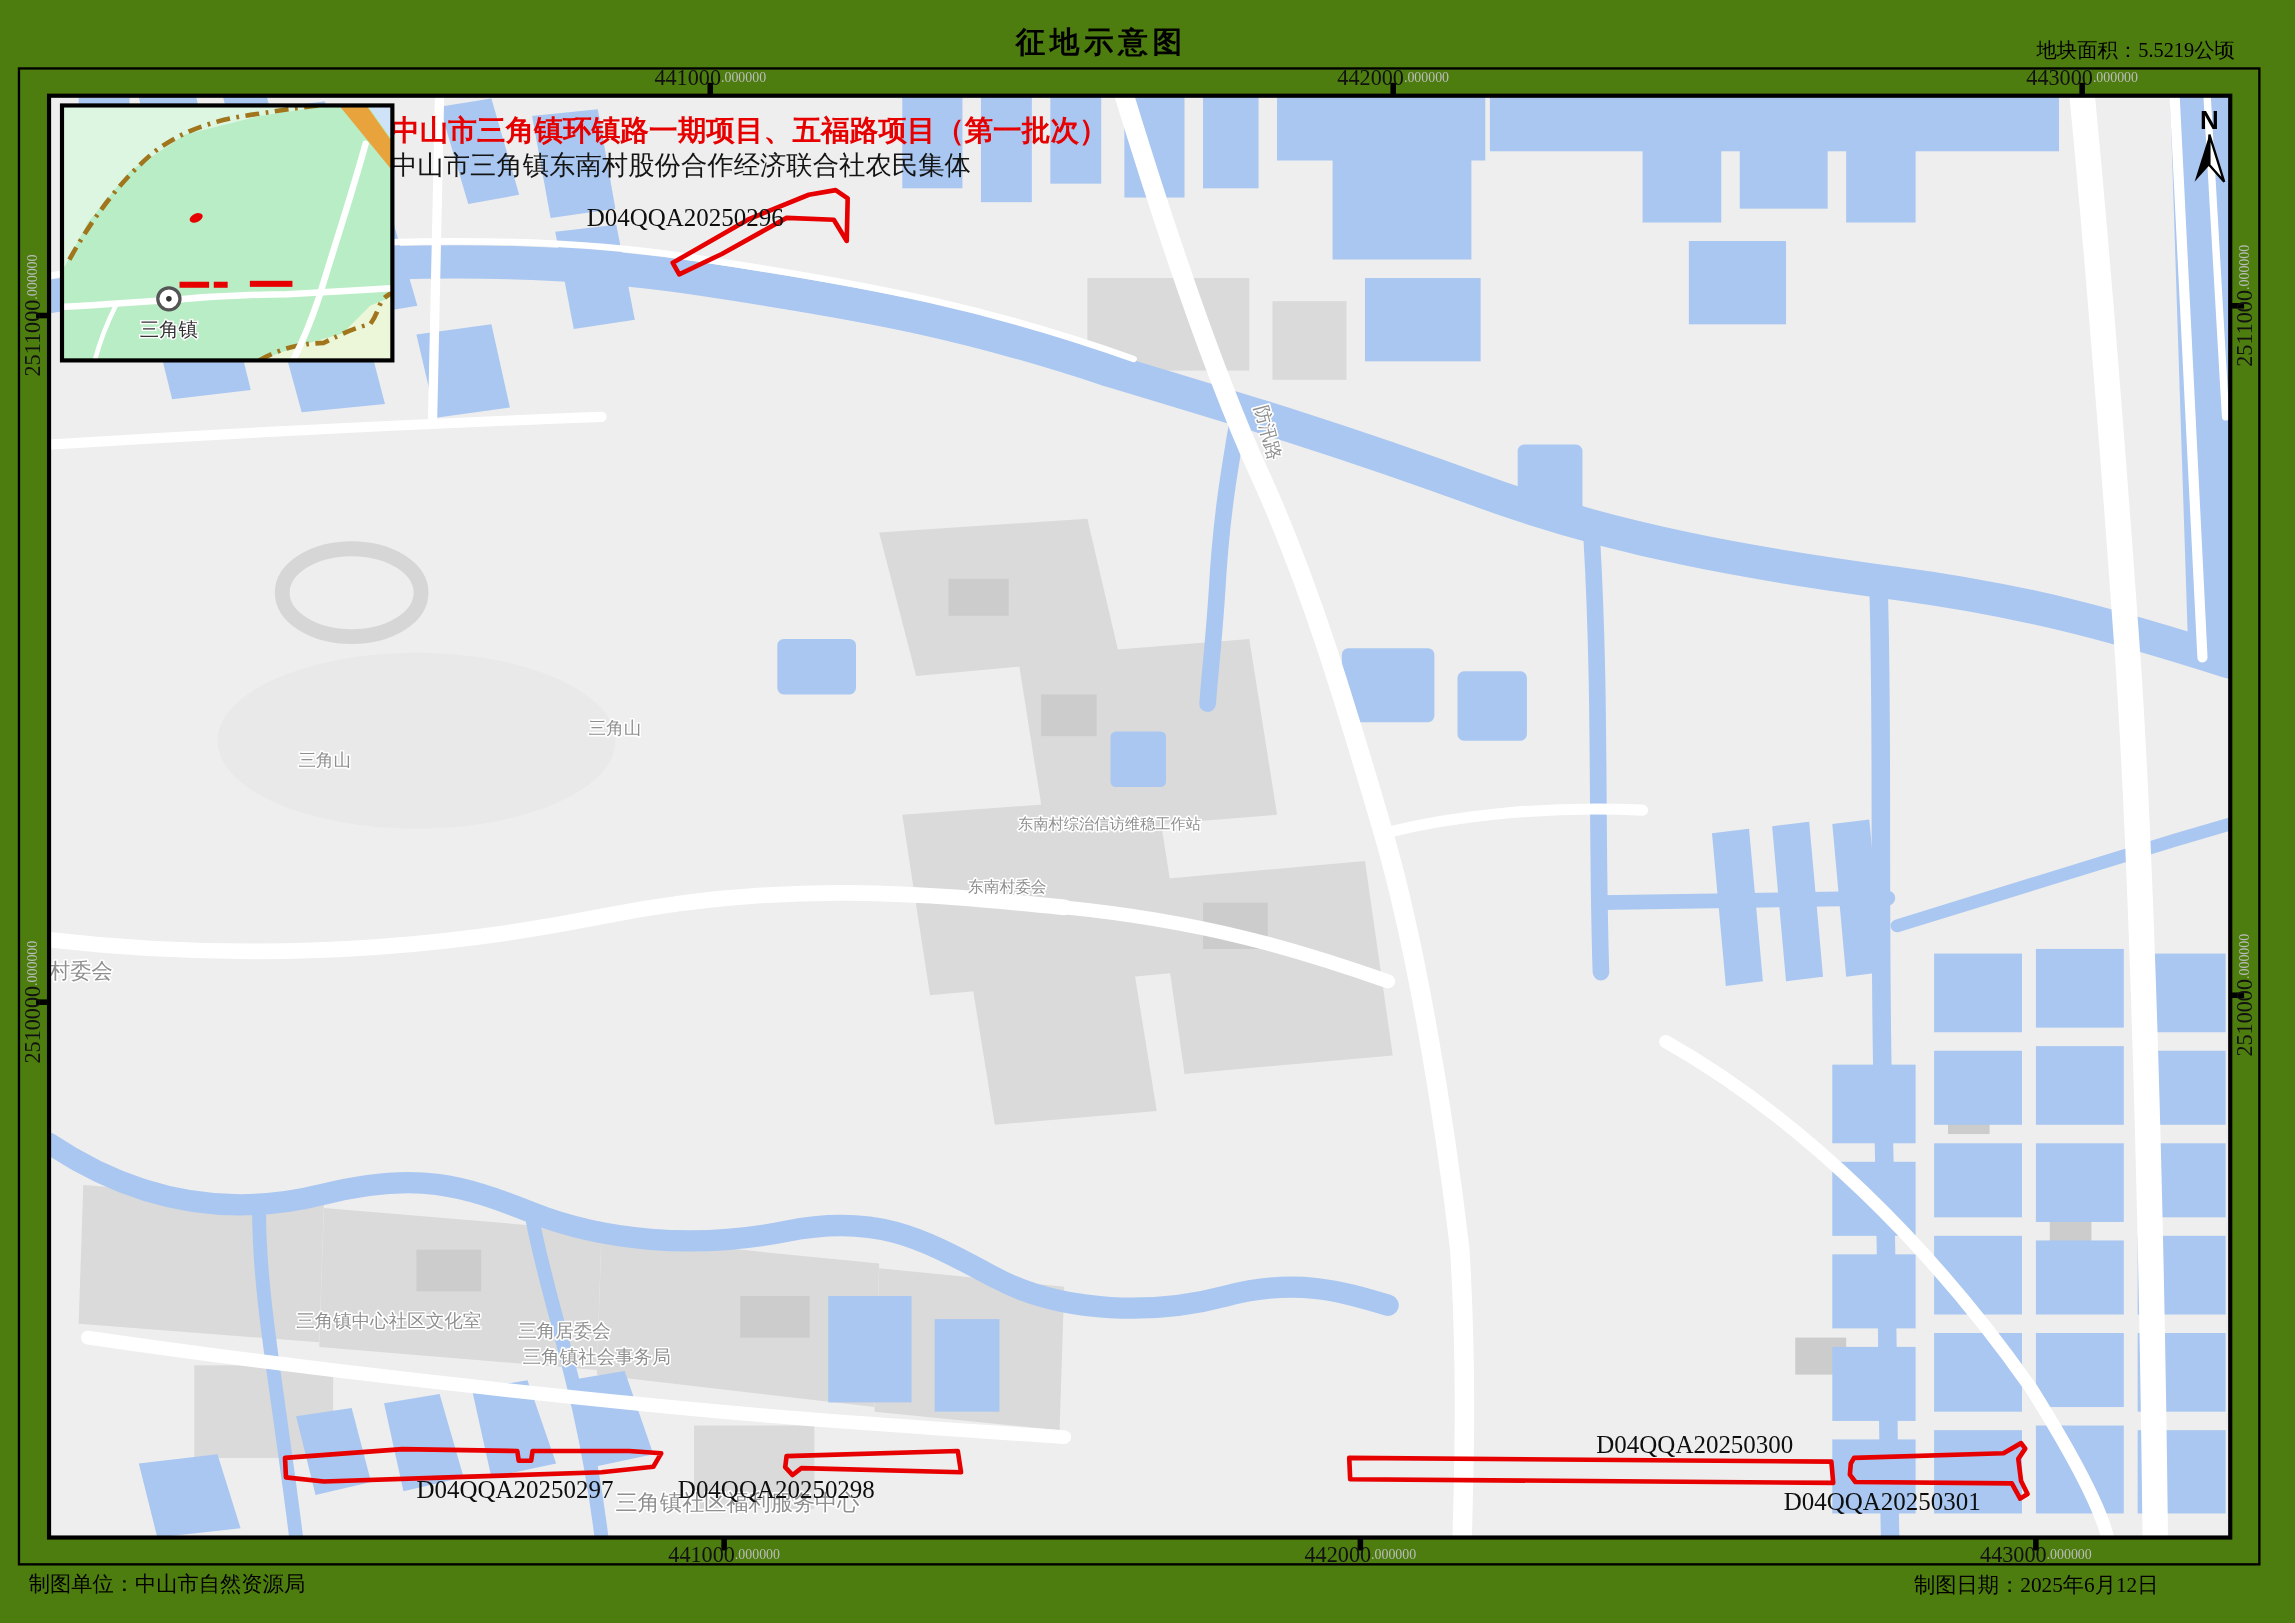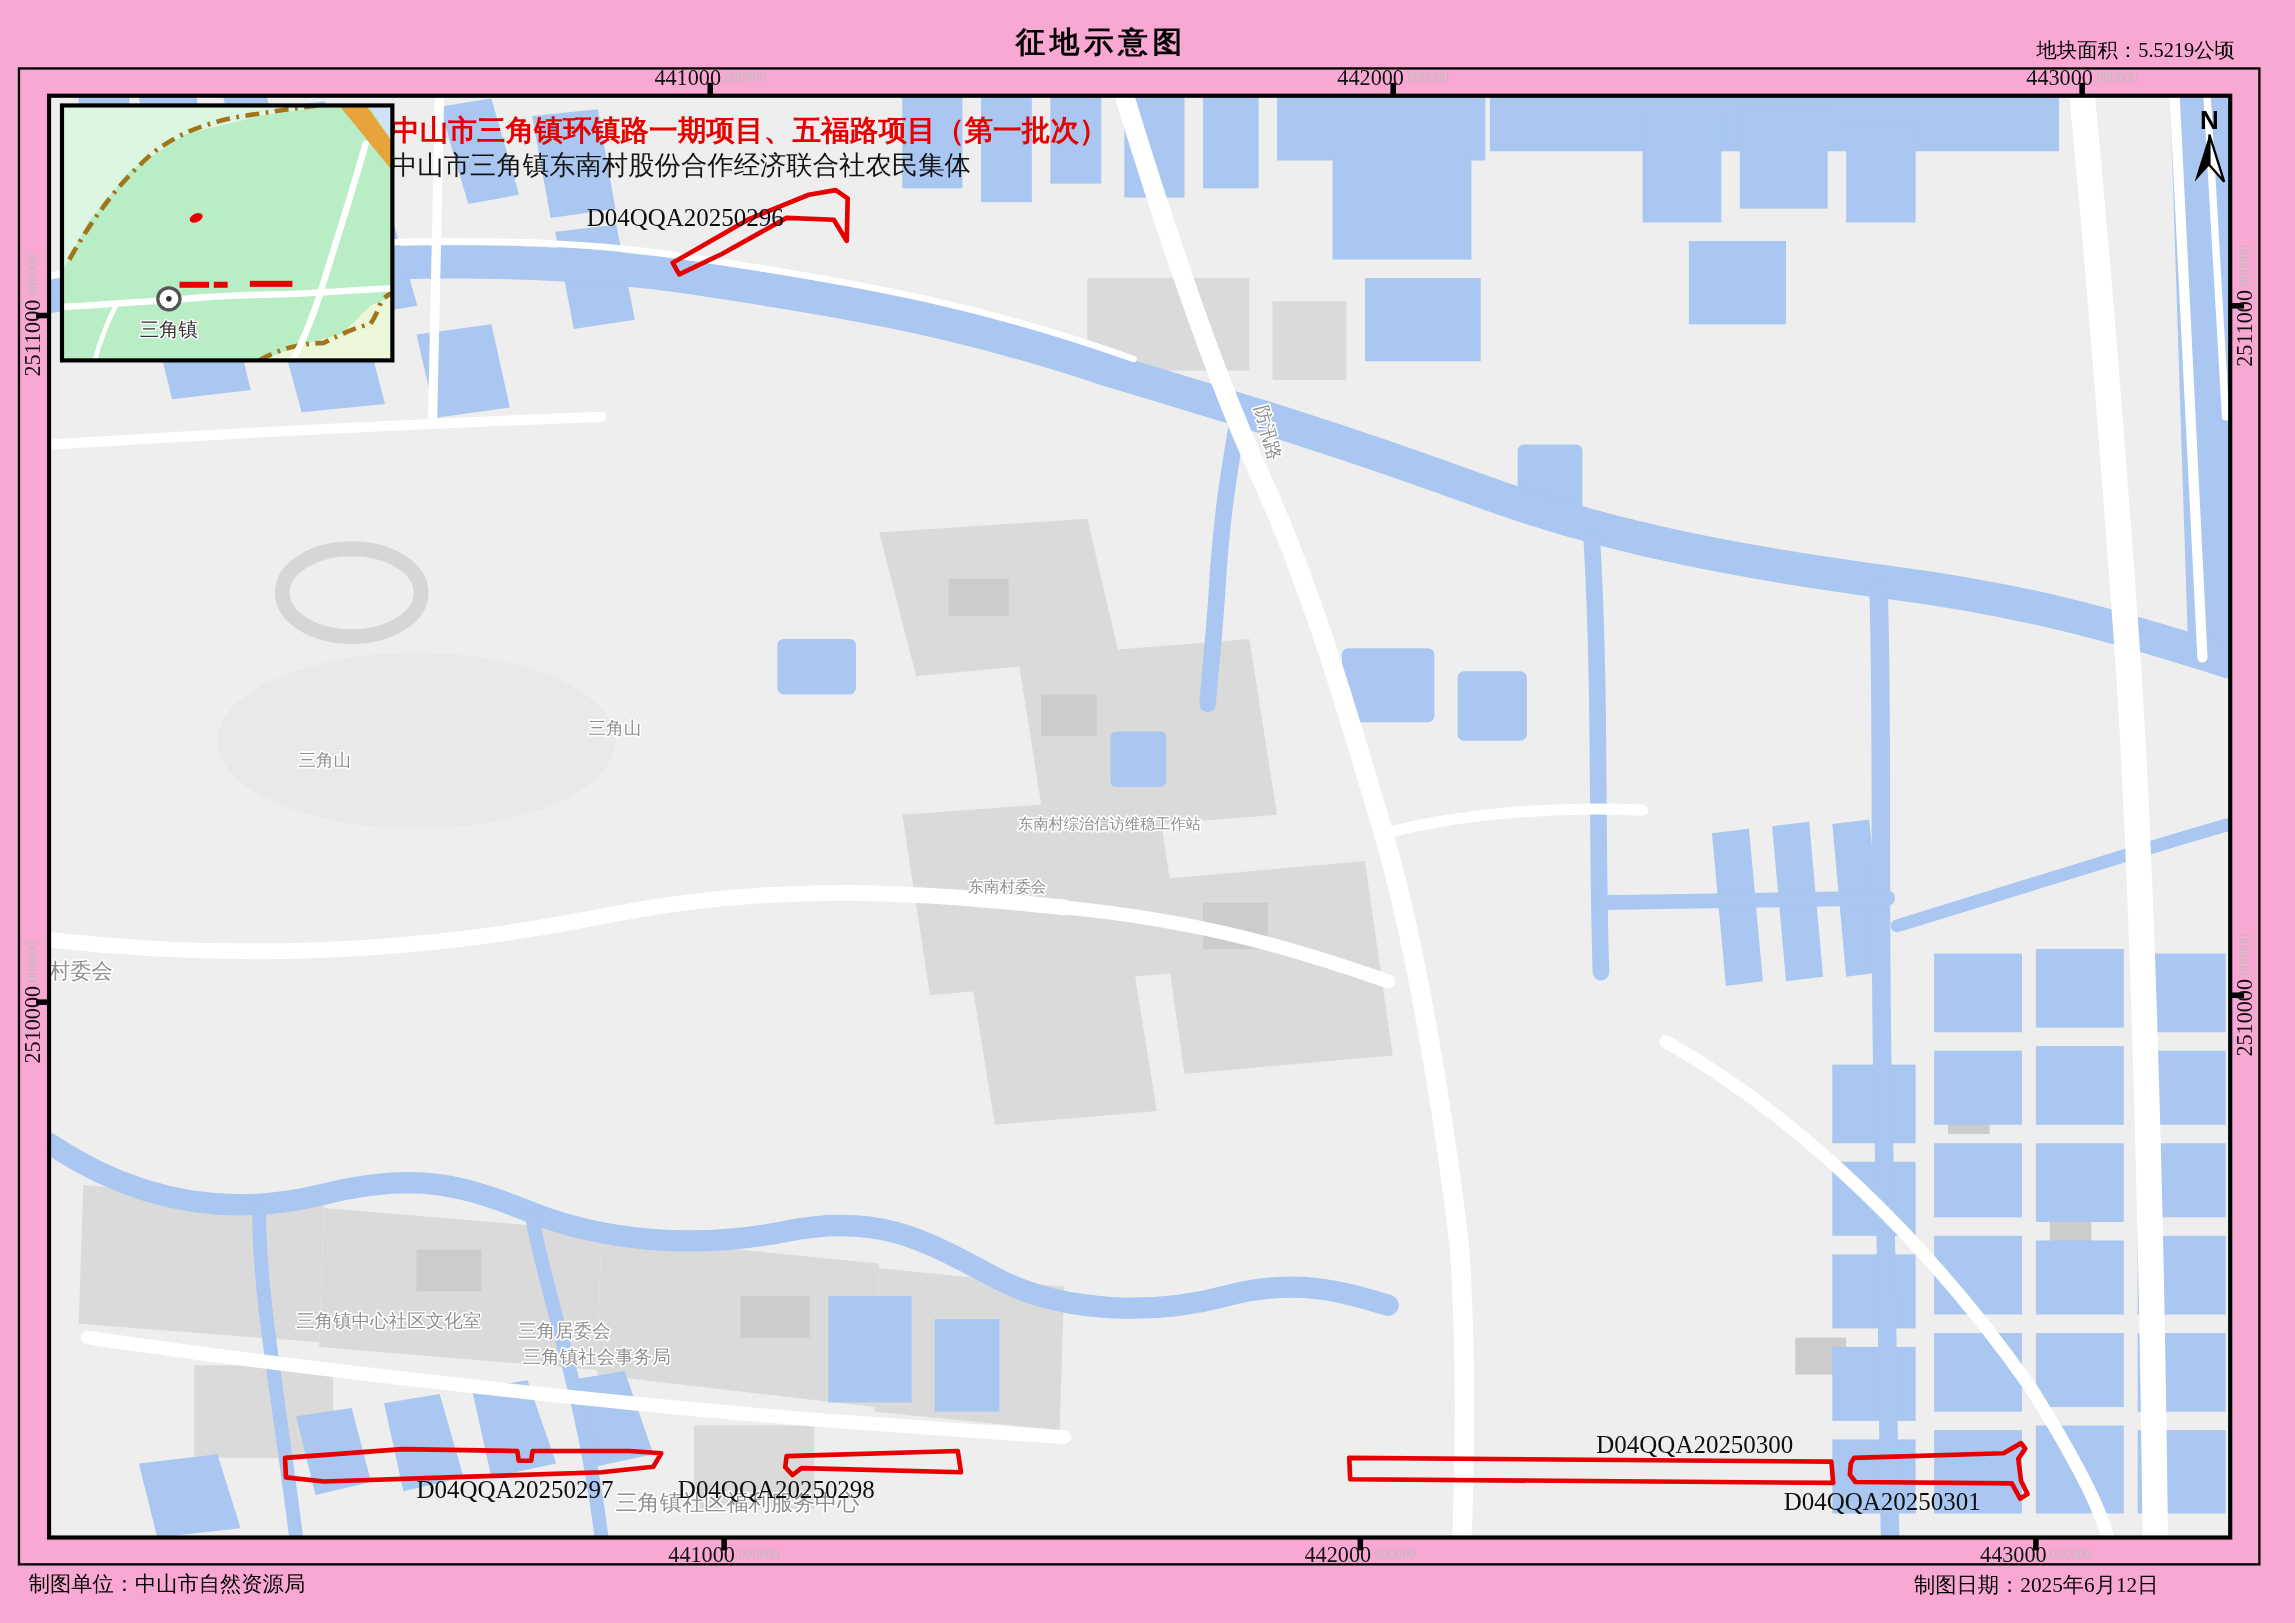--- a/index.html
+++ b/index.html
@@ -1,16 +1,16 @@
 <!DOCTYPE html>
 <html style="font-size:7.4px"><head>
 <meta charset="utf-8">
 <style>
   html,body{margin:0;padding:0;background:#ffffff;}
-  .sheet{position:relative;width:2295px;height:1624px;background:#f9a8d4;}
+  .sheet{position:relative;width:2295px;height:1624px;background:#4d7c0f;}
   svg{display:block;}
   .serif{font-family:"Liberation Serif", serif;}
   .sans{font-family:"Liberation Sans", sans-serif;}
   .sheet-title{font-size:64px;font-weight:bold;letter-spacing:10px;fill:#000;}
   .area-note{font-size:44px;fill:#000;}
   .proj-title{font-size:62px;font-weight:bold;fill:#e60000;}
   .proj-sub{font-size:57px;fill:#141414;}
   .coord{font-size:48px;fill:#111;}
   .coord-suffix{font-size:30px;fill:#bdbdbd;}
   .parcel-id{font-size:54px;fill:#0e0e0e;}

